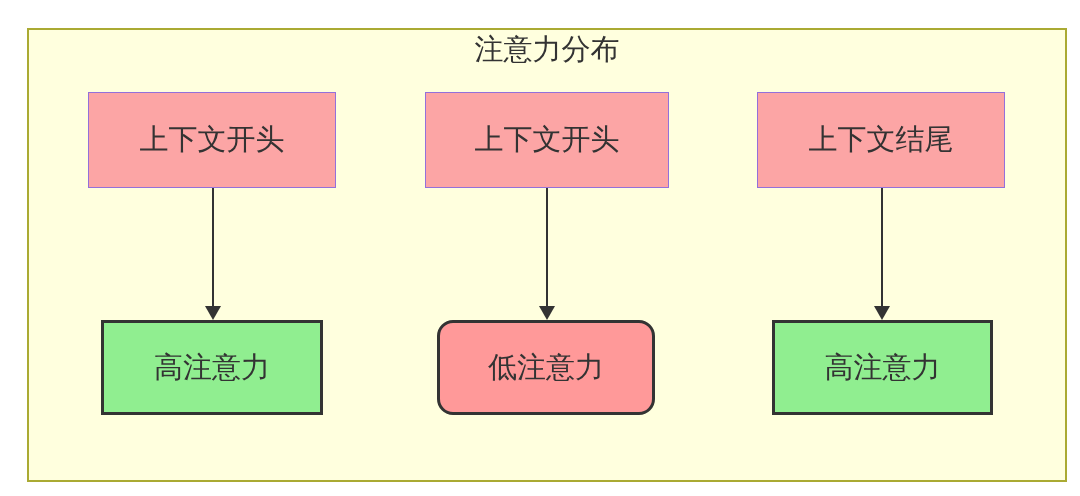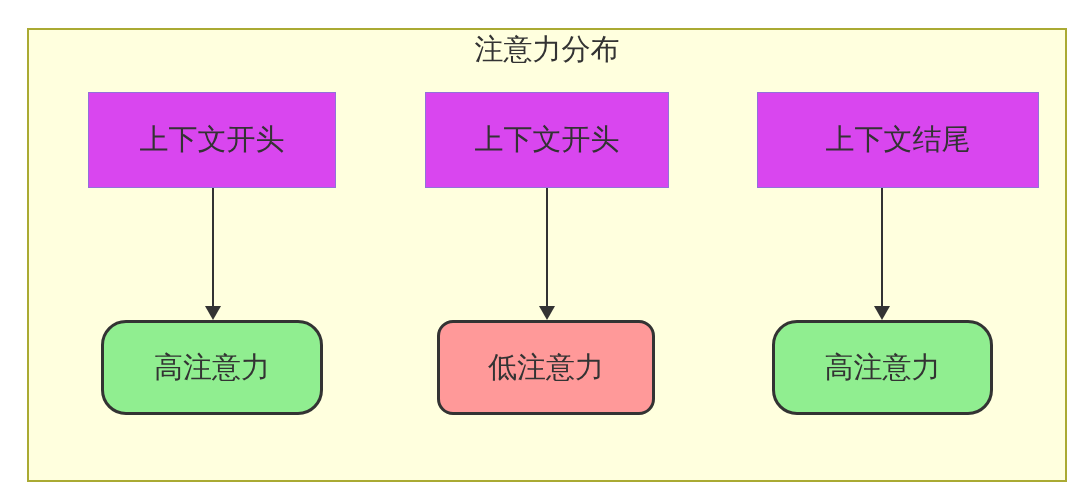--- a/index.html
+++ b/index.html
@@ -39,36 +39,36 @@
   .node {
     position: absolute;
     display: flex;
     align-items: center;
     justify-content: center;
     font-size: 29px;
     color: #333333;
     white-space: nowrap;
   }
   .ctx-node {
-    background: #d946ef;
+    background: #fca5a5;
     border: 1.5px solid #9370db;
     top: 92px;
     height: 96px;
   }
   .result-node {
     border: 3px solid #333333;
     top: 320px;
     height: 95px;
   }
-  .high { background: #90ee90; border-radius: 25px; }
+  .high { background: #90ee90; }
   .low  { background: #ff9999; }
 
   .ctx-1 { left: 88px;  width: 248px; }
   .ctx-2 { left: 425px; width: 244px; }
-  .ctx-3 { left: 757px; width: 282px; }
+  .ctx-3 { left: 757px; width: 248px; }
 
   .res-1 { left: 101px; width: 222px; }
   .res-2 { left: 437px; width: 218px; border-radius: 16px; }
   .res-3 { left: 772px; width: 221px; }
 
   .edge-line {
     position: absolute;
     top: 188px;
     width: 2px;
     height: 120px;

